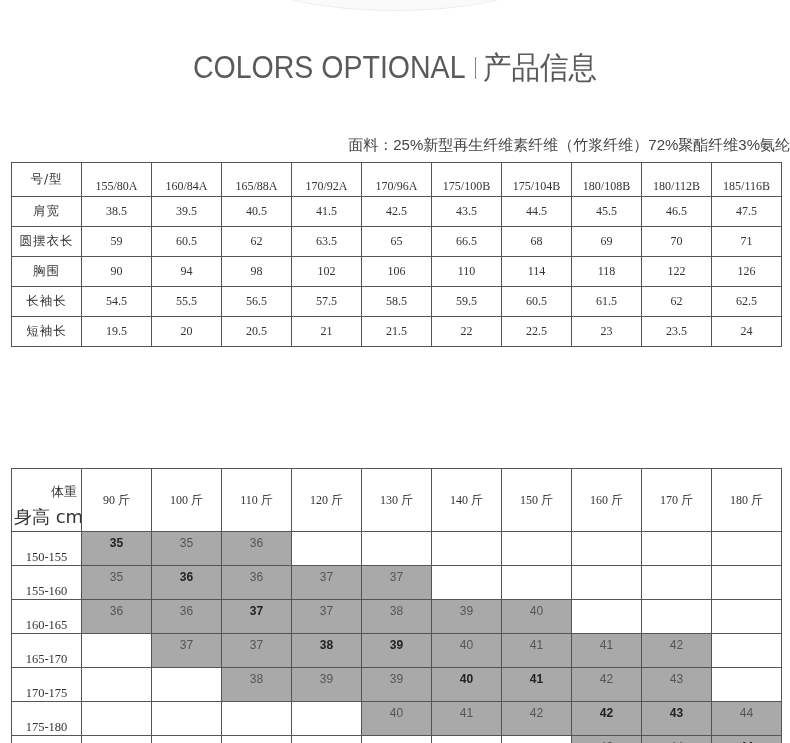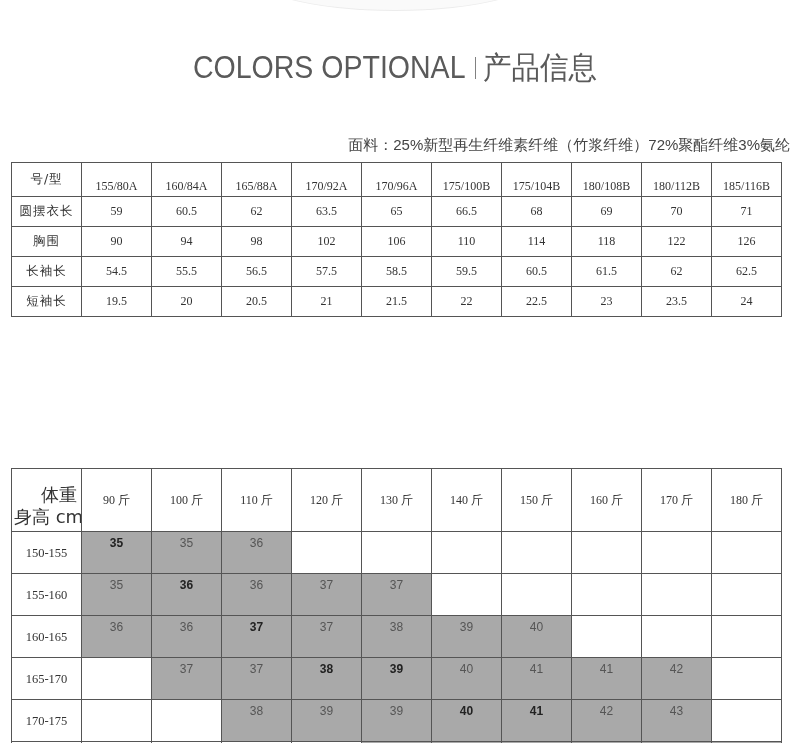--- a/index.html
+++ b/index.html
@@ -19,25 +19,25 @@
     td { border: 1.5px solid #555; text-align: center; padding: 0; font-size: 12px;
          font-family: "Liberation Serif", "DejaVu Serif", serif; color: #333; overflow: hidden; white-space: nowrap; }
     #size-table { left: 11px; top: 162px; width: 770px; }
     #size-table td { height: 29px; }
     #size-table tr.hdr td { height: 31px; vertical-align: bottom; padding-bottom: 2px; }
     #size-table tr.hdr td.rowlabel { vertical-align: middle; padding-bottom: 0; }
     #size-table td.rowlabel { font-family: "DejaVu Sans", sans-serif; font-size: 12.5px; letter-spacing: 1px; margin-left: 18px; }
     #fit-table { left: 11px; top: 468px; width: 770px; }
     #fit-table td { height: 29px; font-family: "Liberation Sans", sans-serif; color: #555; font-size: 12px; }
     #fit-table tr.hdr td { height: 62px; font-family: "Liberation Serif", serif; color: #333; }
-    #fit-table td.rowlabel { vertical-align: bottom; padding-bottom: 12px; color: #333; font-family: "Liberation Serif", serif; font-size: 12.5px; }
+    #fit-table td.rowlabel { vertical-align: bottom; padding-bottom: 0; color: #333; font-family: "Liberation Serif", serif; font-size: 12.5px; }
     #fit-table td.g { background: #a9a9a9; vertical-align: top; padding-top: 4px; }
     #fit-table td.b { font-weight: bold; color: #222; }
     .corner { position: relative; height: 62px; }
-    .corner .w { position: absolute; right: 4px; top: 14px; font-family: "DejaVu Sans", sans-serif; font-size: 18px; }
+    .corner .w { position: absolute; right: 4px; top: 14px; font-family: "DejaVu Sans", sans-serif; font-size: 13px; }
     .corner .h { position: absolute; left: 2px; bottom: 2px; font-family: "DejaVu Sans", sans-serif; font-size: 18px; }
   </style>
 </head>
 <body>
 
 <div class="top-arc"></div>
 
 <div class="title">
   <span>COLORS OPTIONAL</span><span class="sep"></span><span>产品信息</span>
 </div>
@@ -55,20 +55,33 @@
         <td>155/80A</td>
         <td>160/84A</td>
         <td>165/88A</td>
         <td>170/92A</td>
         <td>170/96A</td>
         <td>175/100B</td>
         <td>175/104B</td>
         <td>180/108B</td>
         <td>180/112B</td>
         <td>185/116B</td>
+      </tr>
+      <tr>
+        <td class="rowlabel">肩宽</td>
+        <td>38.5</td>
+        <td>39.5</td>
+        <td>40.5</td>
+        <td>41.5</td>
+        <td>42.5</td>
+        <td>43.5</td>
+        <td>44.5</td>
+        <td>45.5</td>
+        <td>46.5</td>
+        <td>47.5</td>
       </tr>
       <tr>
         <td class="rowlabel">圆摆衣长</td>
         <td>59</td>
         <td>60.5</td>
         <td>62</td>
         <td>63.5</td>
         <td>65</td>
         <td>66.5</td>
         <td>68</td>

